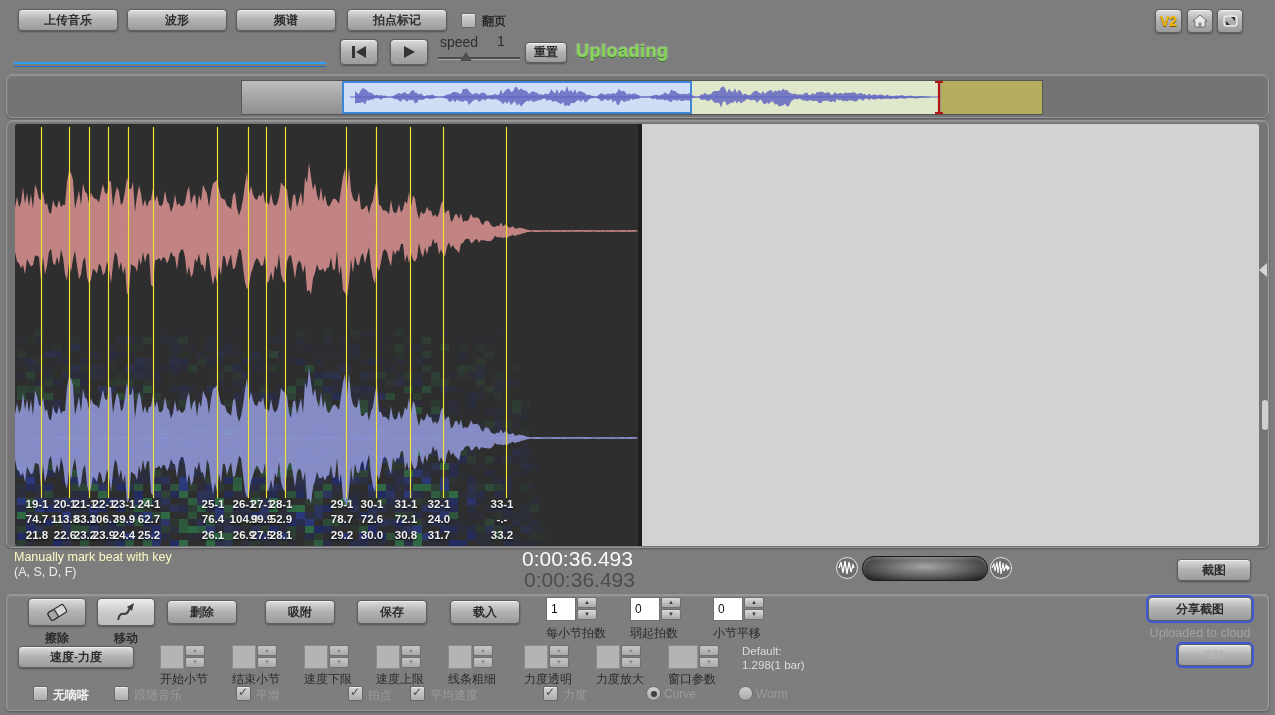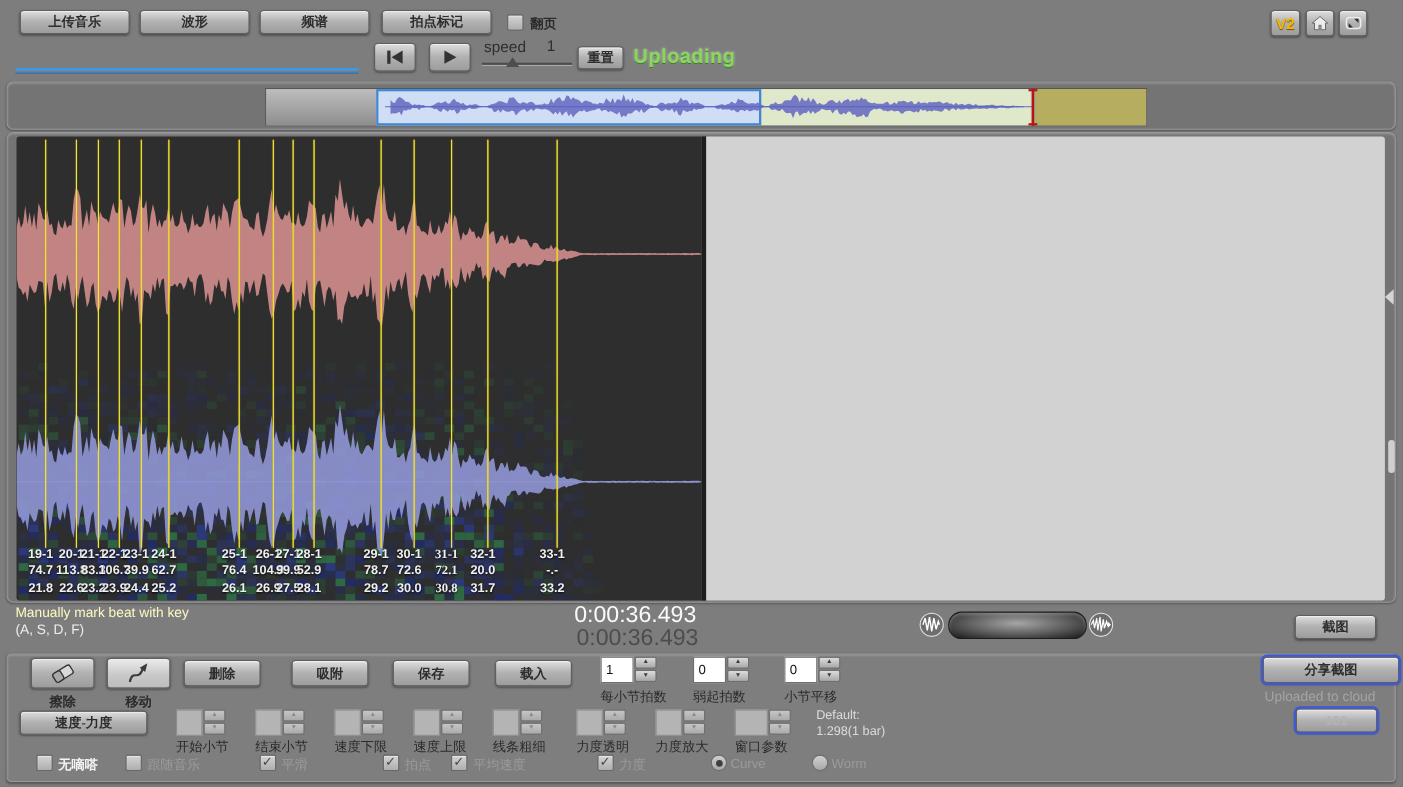--- a/index.html
+++ b/index.html
@@ -1297,23 +1297,23 @@
           <div class="bar-col" style="left: 229px;"><div>26-1</div><div>104.9</div><div>26.9</div></div>
           <div class="beat-line" style="left: 251px;"></div>
           <div class="bar-col" style="left: 247px;"><div>27-1</div><div>99.9</div><div>27.5</div></div>
           <div class="beat-line" style="left: 270px;"></div>
           <div class="bar-col" style="left: 266px;"><div>28-1</div><div>52.9</div><div>28.1</div></div>
           <div class="beat-line" style="left: 331px;"></div>
           <div class="bar-col" style="left: 327px;"><div>29-1</div><div>78.7</div><div>29.2</div></div>
           <div class="beat-line" style="left: 361px;"></div>
           <div class="bar-col" style="left: 357px;"><div>30-1</div><div>72.6</div><div>30.0</div></div>
           <div class="beat-line" style="left: 395px;"></div>
-          <div class="bar-col" style="left: 391px; font-family: Liberation Serif, serif;"><div>31-1</div><div>72.1</div><div>30.8</div></div>
+          <div class="bar-col" style="left: 391px;"><div>31-1</div><div>72.1</div><div>30.8</div></div>
           <div class="beat-line" style="left: 428px;"></div>
-          <div class="bar-col" style="left: 424px;"><div>32-1</div><div>20.0</div><div>31.7</div></div>
+          <div class="bar-col" style="left: 424px;"><div>32-1</div><div>24.0</div><div>31.7</div></div>
           <div class="beat-line" style="left: 491px;"></div>
           <div class="bar-col" style="left: 487px;"><div>33-1</div><div>-.-</div><div>33.2</div></div>
         </div>
     </div>
     <div class="abs" style="left:631px;top:3px;width:4px;height:422px;background:#1e1e1e;"></div>
     <div class="abs" style="left:635px;top:3px;width:617px;height:422px;background:#d2d2d2;border-radius:0 3px 3px 0;"></div>
   </div>
 
   <div class="abs" style="left:1259px;top:263px;width:0;height:0;border-top:7px solid transparent;border-bottom:7px solid transparent;border-right:8px solid #d4d4d4;"></div>
   <div class="abs" style="left:1262px;top:400px;width:6px;height:30px;background:#cfcfcf;border-radius:3px;"></div>
@@ -1459,21 +1459,21 @@
           <div class="au">▲</div>
           <div class="ad">▼</div>
         </div>
       </div>
       <div class="lbl" style="left: 668px; top: 671px;">窗口参数</div>
     </div>
 
   <div class="abs" style="left:742px;top:645px;font-size:11.5px;color:#dcdcdc;">Default:</div>
   <div class="abs" style="left:742px;top:659px;font-size:11.5px;color:#dcdcdc;">1.298(1 bar)</div>
 
-  <div class="btn ring" style="left:1148px;top:597px;width:124px;height:24px;">
+  <div class="btn ring" style="left:1148px;top:597px;width:104px;height:24px;">
     <span>分享截图</span>
   </div>
   <div class="abs" style="left:1144px;top:626px;width:112px;text-align:center;font-size:12.5px;color:#a4a4a4;">Uploaded to cloud</div>
   <div class="btn ring ghost" style="left:1178px;top:644px;width:74px;height:22px;">
     <span>101</span>
   </div>
 
   <div class="abs" id="check-row">
       <div class="chk" style="left: 33px; top: 686px;"></div>
       <div class="lbl white" style="left: 53px; top: 687px;">无嘀嗒</div>

